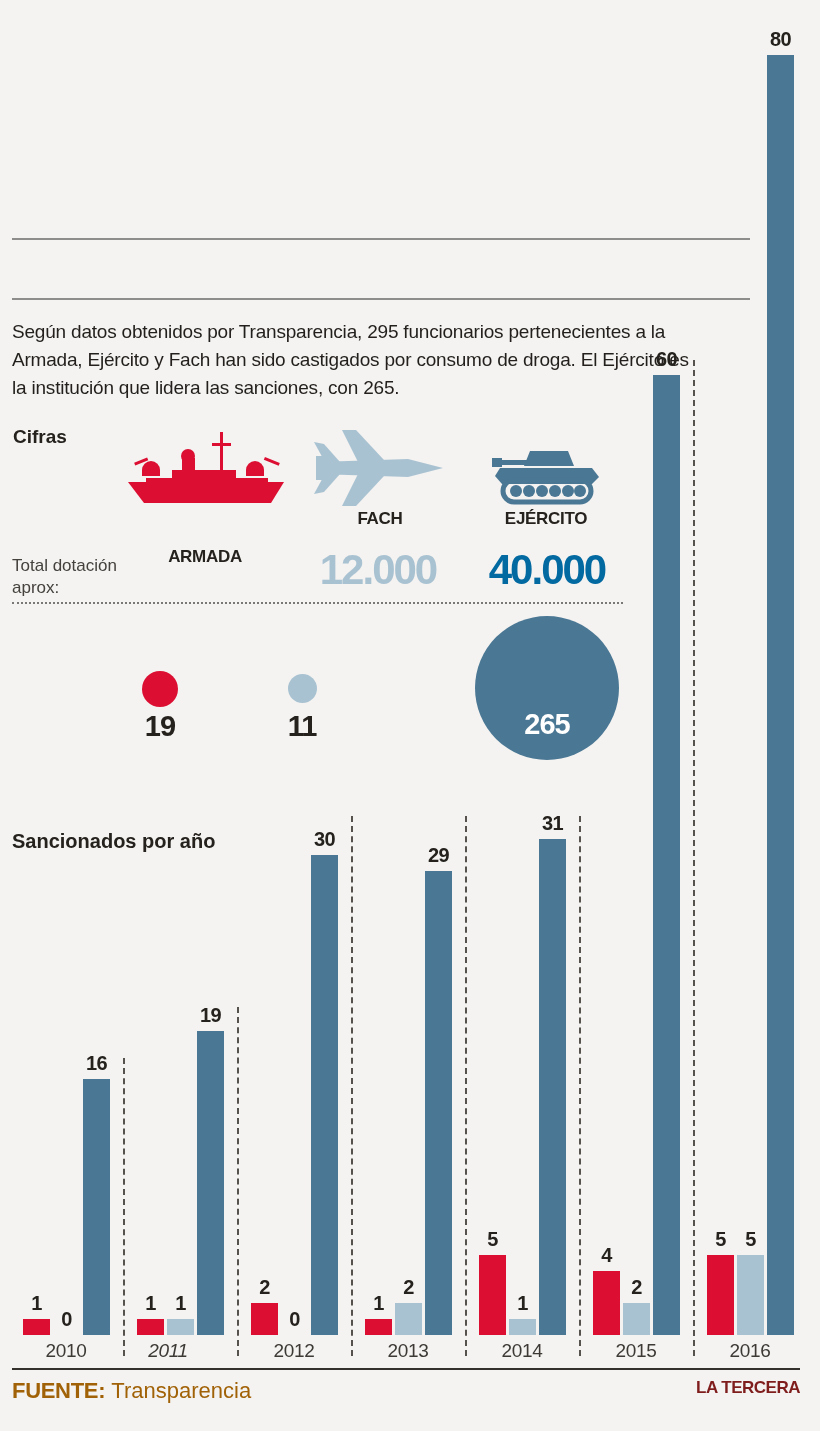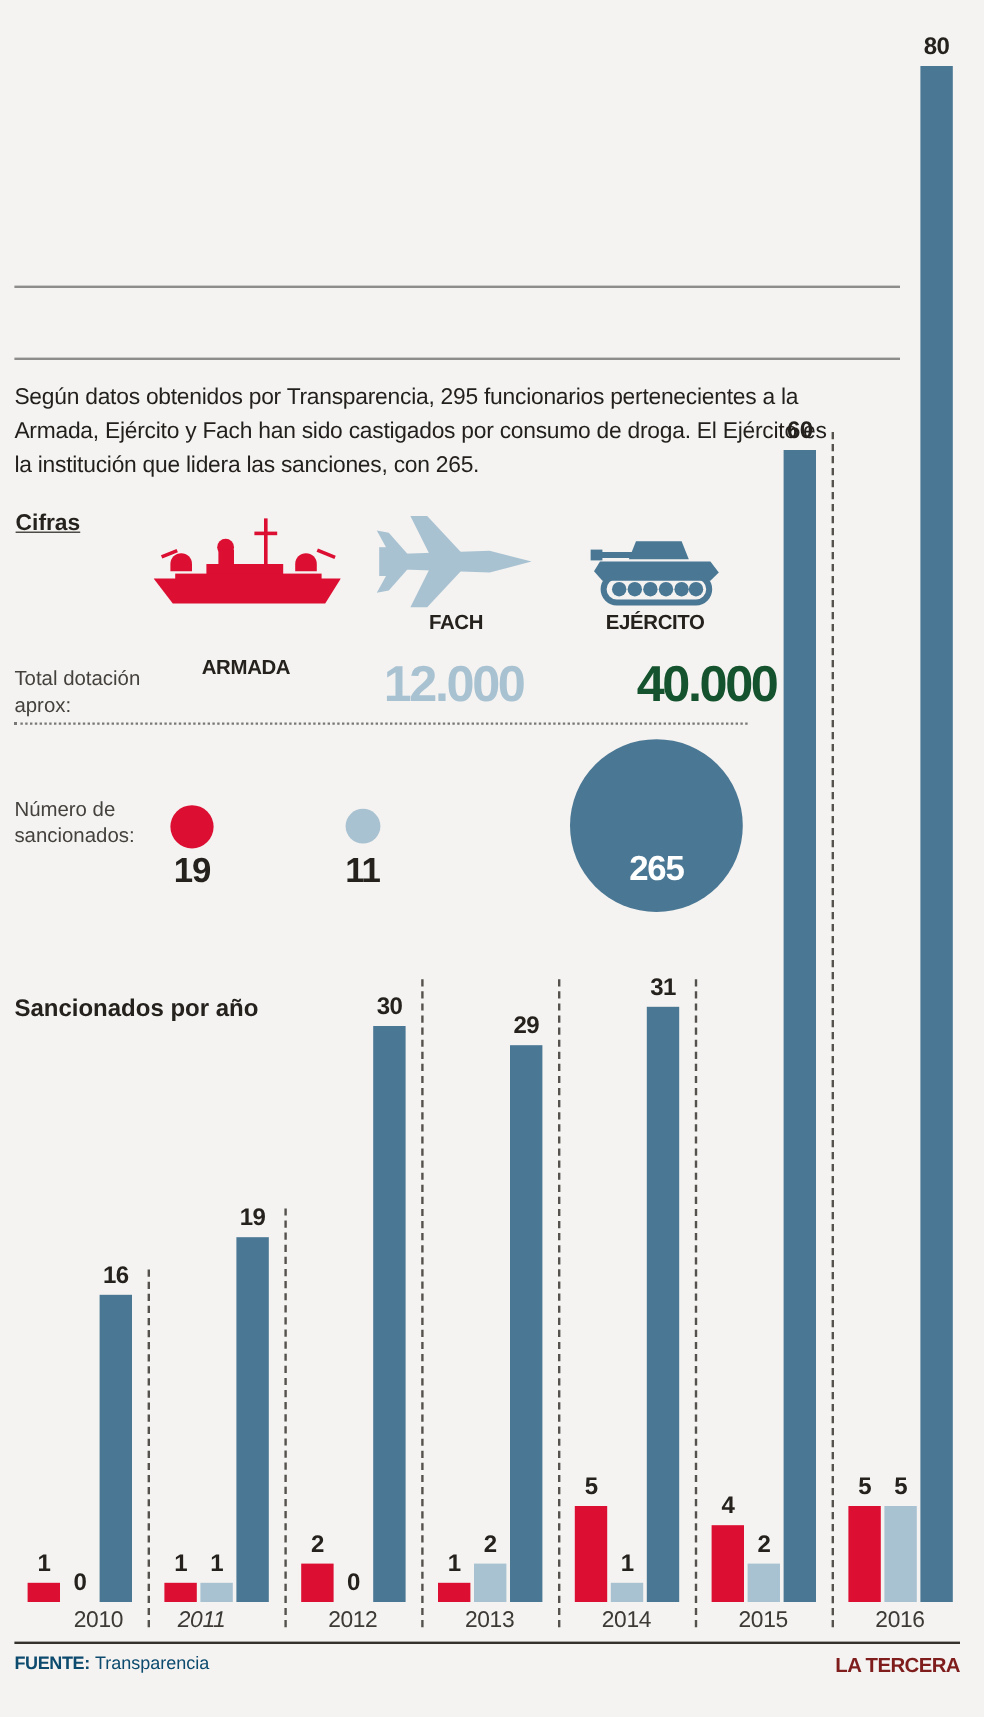--- a/index.html
+++ b/index.html
@@ -27,21 +27,21 @@
   .section-label{font-weight:bold;font-size:19px;color:#25221e;}
   .small-label{font-size:17px;line-height:22px;color:#45423e;}
   .branch-name{
     font-weight:bold;font-size:17px;color:#25221e;text-align:center;letter-spacing:-0.3px;
   }
   .big-number{
     font-weight:bold;font-size:42px;letter-spacing:-2px;text-align:center;line-height:44px;
   }
   .c-red{color:#dc0e32;}
   .c-light{color:#a9c2d2;}
-  .c-steel{color:#14532d;text-align:right;}
+  .c-steel{color:#0369a1;}
   .dotted-sep{
     height:0;border-top:2px dotted #7a7876;
   }
   .circle{border-radius:50%;}
   .circle-red{background:#dc0e32;}
   .circle-light{background:#a9c2d2;}
   .circle-steel{background:#4a7794;}
   .count-number{
     font-weight:bold;font-size:29px;text-align:center;color:#25221e;letter-spacing:-1px;
   }
@@ -50,36 +50,36 @@
   .bar-label{
     position:absolute;font-weight:bold;font-size:20px;color:#25221e;
     text-align:center;letter-spacing:-0.5px;
   }
   .year-label{
     position:absolute;font-size:19px;color:#3d3a36;text-align:center;letter-spacing:-0.3px;
   }
   .year-sep{
     position:absolute;width:0;border-left:2px dashed #55524e;
   }
-  .footer-text{font-size:15px;color:#0c4a6e;}
+  .footer-text{font-size:22px;color:#a16207;}
   .footer-source-label{font-weight:bold;letter-spacing:-0.3px;}
   .brand{font-weight:bold;font-size:17px;letter-spacing:-0.5px;color:#7f1d1d;text-align:right;}
   svg{display:block;}
 </style>
 </head>
 <body>
 
 <div id="canvas">
 
   <div class="abs rule" style="left:12px;top:238px;width:738px;"></div>
   <div class="abs rule" style="left:12px;top:298px;width:738px;"></div>
 
   <div class="abs intro" style="left:12px;top:318px;width:680px;">Según datos obtenidos por Transparencia, 295 funcionarios pertenecientes a la Armada, Ejército y Fach han sido castigados por consumo de droga. El Ejército es la institución que lidera las sanciones, con 265.</div>
 
-  <div class="abs section-label" style="left:13px;top:426px;text-decoration:underline;">Cifras</div>
+  <div class="abs section-label" style="left:13px;top:426px;">Cifras</div>
 
   <div class="abs" style="left:128px;top:430px;">
     <svg width="156" height="80" viewBox="0 0 156 80">
       <g fill="#dc0e32" stroke="none">
         <rect x="92" y="2" width="3" height="42"></rect>
         <rect x="84" y="13" width="19" height="3"></rect>
         <circle cx="60" cy="26" r="7"></circle>
         <rect x="54" y="28" width="13" height="16"></rect>
         <rect x="44" y="40" width="64" height="10"></rect>
         <rect x="18" y="48" width="122" height="6"></rect>
@@ -127,38 +127,37 @@
     </svg>
   </div>
   <div class="abs branch-name" style="left:476px;top:509px;width:140px;">EJÉRCITO</div>
 
   <div class="abs small-label" style="left:12px;top:555px;width:110px;">Total dotación aprox:</div>
   <div class="abs big-number c-light" style="left:278px;top:548px;width:200px;">12.000</div>
   <div class="abs big-number c-steel" style="left:447px;top:548px;width:200px;">40.000</div>
 
   <div class="abs dotted-sep" style="left:12px;top:602px;width:611px;"></div>
 
-  <div class="abs small-label" style="left:12px;top:664px;width:120px;">Número de sancionados:</div>
 
   <div class="abs circle circle-red" style="left:142px;top:671px;width:36px;height:36px;"></div>
   <div class="abs circle circle-light" style="left:288px;top:674px;width:29px;height:29px;"></div>
   <div class="abs circle circle-steel" style="left:475px;top:616px;width:144px;height:144px;"></div>
 
   <div class="abs count-number" style="left:110px;top:710px;width:100px;">19</div>
   <div class="abs count-number" style="left:252px;top:710px;width:100px;">11</div>
   <div class="abs count-number count-number-inverse" style="left:497px;top:708px;width:100px;">265</div>
 
   <div class="abs section-label" style="left:12px;top:830px;font-size:20px;">Sancionados por año</div>
   <div class="abs" id="chart" style="left:0;top:0;width:820px;height:1431px;pointer-events:none;">
       <div class="bar" style="left: 23px; top: 1319px; width: 27px; height: 16px; background: rgb(220, 14, 50);"></div>
       <div class="bar-label" style="left: 11.5px; top: 1292px; width: 50px;">1</div>
       <div class="bar-label" style="left: 41.5px; top: 1308px; width: 50px;">0</div>
       <div class="bar" style="left: 83px; top: 1079px; width: 27px; height: 256px; background: rgb(74, 119, 148);"></div>
       <div class="bar-label" style="left: 71.5px; top: 1052px; width: 50px;">16</div>
-      <div class="year-label" style="left: 22px; top: 1340px; width: 120px;">2010</div>
+      <div class="year-label" style="left: 6px; top: 1340px; width: 120px;">2010</div>
       <div class="bar" style="left: 137px; top: 1319px; width: 27px; height: 16px; background: rgb(220, 14, 50);"></div>
       <div class="bar-label" style="left: 125.5px; top: 1292px; width: 50px;">1</div>
       <div class="bar" style="left: 167px; top: 1319px; width: 27px; height: 16px; background: rgb(169, 194, 210);"></div>
       <div class="bar-label" style="left: 155.5px; top: 1292px; width: 50px;">1</div>
       <div class="bar" style="left: 197px; top: 1031px; width: 27px; height: 304px; background: rgb(74, 119, 148);"></div>
       <div class="bar-label" style="left: 185.5px; top: 1004px; width: 50px;">19</div>
       <div class="year-label" style="left: 108px; top: 1340px; width: 120px; font-style: italic;">2011</div>
       <div class="bar" style="left: 251px; top: 1303px; width: 27px; height: 32px; background: rgb(220, 14, 50);"></div>
       <div class="bar-label" style="left: 239.5px; top: 1276px; width: 50px;">2</div>
       <div class="bar-label" style="left: 269.5px; top: 1308px; width: 50px;">0</div>

